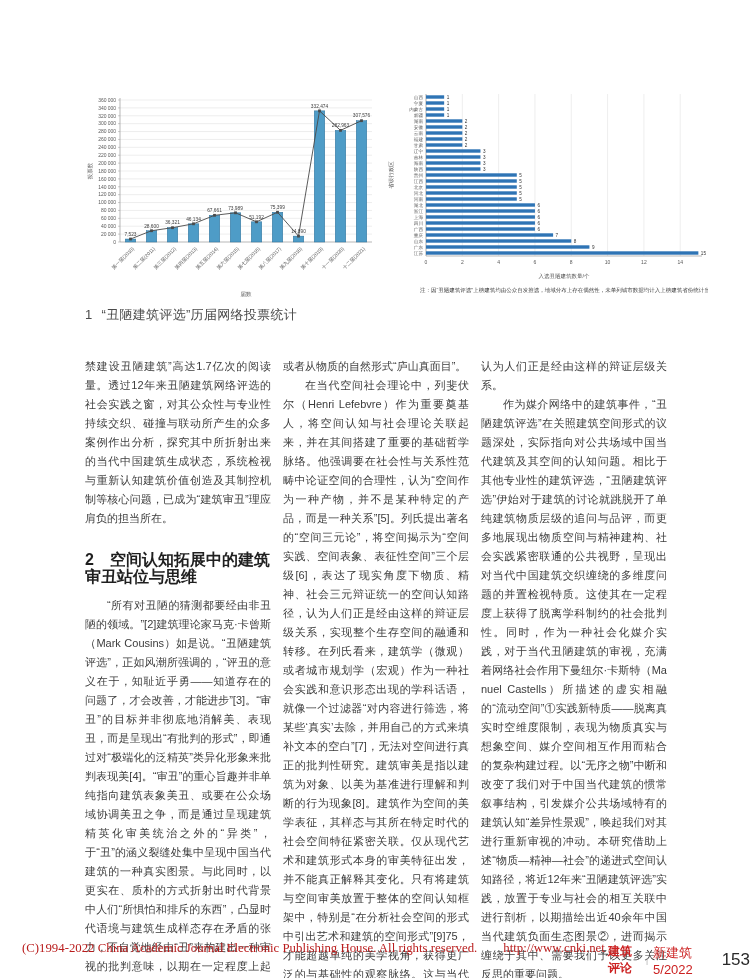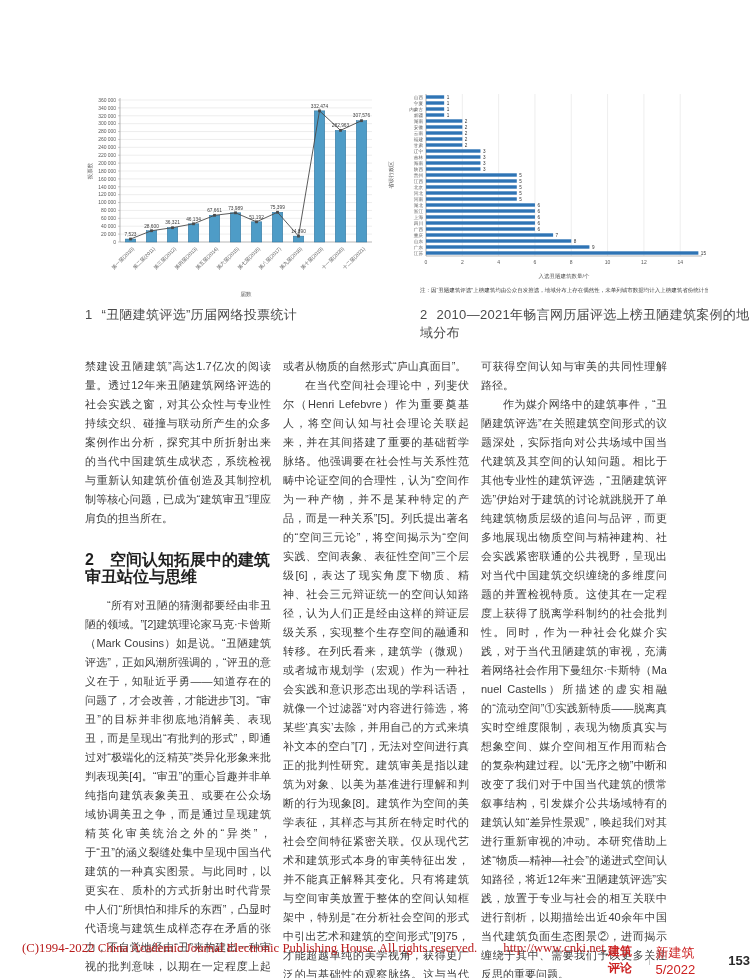--- a/index.html
+++ b/index.html
@@ -22,21 +22,21 @@
   .para.indent{text-indent:2em;}
   .sec-h{font-size:16px;font-weight:bold;color:#1f1f1f;margin:23px 0 11px;line-height:17px;}
   
   .copyright{position:absolute;left:22px;top:941px;font-family:Liberation Serif, serif;
              font-size:12.8px;color:#b91c1c;white-space:nowrap;}
   .copyright .url{margin-left:26px;}
   .journal-strip{position:absolute;left:608px;top:943px;display:flex;align-items:center;gap:5px;}
   .jname{font-size:12px;font-weight:bold;}
   .jsep{color:#aaaaaa;font-size:8px;}
   .jissue{font-size:13px;}
-  .pageno{color:#2a2a2a;font-size:13px;font-weight:bold;margin-left:7px;}
+  .pageno{color:#2a2a2a;font-size:17px;font-weight:normal;margin-left:7px;}
   svg text{font-family:"Liberation Sans",sans-serif;}
 </style>
 </head>
 <body>
 
 <div class="page">
 
   <div class="fig1">
     <svg id="fig1-svg" width="294" height="212" viewBox="0 0 294 212">
         <line x1="34" y1="150" x2="36" y2="150" stroke="#9a9a9a" stroke-width="0.5"></line>
@@ -254,35 +254,32 @@
         <text x="37" y="164.7" text-anchor="end" font-size="4.6" fill="#595959">江苏</text>
         <text x="7" y="85" text-anchor="middle" font-size="5.5" fill="#595959" transform="rotate(-90 7 85)">省级行政区</text>
         <text x="178" y="188" text-anchor="middle" font-size="5.5" fill="#595959">入选丑陋建筑数量/个</text>
       </svg>
     <div class="fig-note">注：因“丑陋建筑评选”上榜建筑均由公众自发推选，地域分布上存在偶然性，未单列城市数据均计入上榜建筑省份统计当中。</div>
   </div>
 
   <div class="fig-caption" id="cap1">
     <span class="cap-num">1</span><span>“丑陋建筑评选”历届网络投票统计</span>
   </div>
-  <div class="fig-caption" id="cap2">
-    <span class="cap-num">2</span><span>2010—2021年畅言网历届评选上榜丑陋建筑案例的地域分布</span>
-  </div>
 
   <div class="col" id="col1">
       <p class="para">禁建设丑陋建筑”高达1.7亿次的阅读量。透过12年来丑陋建筑网络评选的社会实践之窗，对其公众性与专业性持续交织、碰撞与联动所产生的众多案例作出分析，探究其中所折射出来的当代中国建筑生成状态，系统检视与重新认知建筑价值创造及其制控机制等核心问题，已成为“建筑审丑”理应肩负的担当所在。</p>
       <div class="sec-h">2　空间认知拓展中的建筑审丑站位与思维</div>
       <p class="para indent">“所有对丑陋的猜测都要经由非丑陋的领域。”[2]建筑理论家马克·卡曾斯（Mark Cousins）如是说。“丑陋建筑评选”，正如风潮所强调的，“评丑的意义在于，知耻近乎勇——知道存在的问题了，才会改善，才能进步”[3]。“审丑”的目标并非彻底地消解美、表现丑，而是呈现出“有批判的形式”，即通过对“极端化的泛精英”类异化形象来批判表现美[4]。“审丑”的重心旨趣并非单纯指向建筑表象美丑、或要在公众场域协调美丑之争，而是通过呈现建筑精英化审美统治之外的“异类”，于“丑”的涵义裂缝处集中呈现中国当代建筑的一种真实图景。与此同时，以更实在、质朴的方式折射出时代背景中人们“所惧怕和排斥的东西”，凸显时代语境与建筑生成样态存在矛盾的张力，不自觉地经由“丑”来构建出一种审视的批判意味，以期在一定程度上起到自我警醒和自我修复的作用。可见，“丑陋建筑评选”的社会实践，如果仅仅停留在“外表一眼丑”的评选逻辑上，显然是抓不住建筑审丑的实质和要害的，只有回到建筑审美与空间认知彼此交汇的路径中来，</p>
     </div>
   <div class="col" id="col2">
       <p class="para">或者从物质的自然形式“庐山真面目”。</p>
       <p class="para indent">在当代空间社会理论中，列斐伏尔（Henri Lefebvre）作为重要奠基人，将空间认知与社会理论关联起来，并在其间搭建了重要的基础哲学脉络。他强调要在社会性与关系性范畴中论证空间的合理性，认为“空间作为一种产物，并不是某种特定的产品，而是一种关系”[5]。列氏提出著名的“空间三元论”，将空间揭示为“空间实践、空间表象、表征性空间”三个层级[6]，表达了现实角度下物质、精神、社会三元辩证统一的空间认知路径，认为人们正是经由这样的辩证层级关系，实现整个生存空间的融通和转移。在列氏看来，建筑学（微观）或者城市规划学（宏观）作为一种社会实践和意识形态出现的学科话语，就像一个过滤器“对内容进行筛选，将某些‘真实’去除，并用自己的方式来填补文本的空白”[7]，无法对空间进行真正的批判性研究。建筑审美是指以建筑为对象、以美为基准进行理解和判断的行为现象[8]。建筑作为空间的美学表征，其样态与其所在特定时代的社会空间特征紧密关联。仅从现代艺术和建筑形式本身的审美特征出发，并不能真正解释其变化。只有将建筑与空间审美放置于整体的空间认知框架中，特别是“在分析社会空间的形式中引出艺术和建筑的空间形式”[9]75，才能超越单纯的美学视角，获得更广泛的与基础性的观察脉络。这与当代美学理论家李泽厚提出的对审美问题的哲学探究三条线索十分呼应，即“或者从人的意识、心理、精神中，或者从物质的自然形式、属性中，或者从人类实践活动中来寻求美的根源和本质”[10]122。由此，我们</p>
     </div>
   <div class="col" id="col3">
-      <p class="para">可获得空间认知与审美的共同性理解路径。</p>
+      <p class="para">认为人们正是经由这样的辩证层级关系。</p>
       <p class="para indent">作为媒介网络中的建筑事件，“丑陋建筑评选”在关照建筑空间形式的议题深处，实际指向对公共场域中国当代建筑及其空间的认知问题。相比于其他专业性的建筑评选，“丑陋建筑评选”伊始对于建筑的讨论就跳脱开了单纯建筑物质层级的追问与品评，而更多地展现出物质空间与精神建构、社会实践紧密联通的公共视野，呈现出对当代中国建筑交织缠绕的多维度问题的并置检视特质。这使其在一定程度上获得了脱离学科制约的社会批判性。同时，作为一种社会化媒介实践，对于当代丑陋建筑的审视，充满着网络社会作用下曼纽尔·卡斯特（Manuel Castells）所描述的虚实相融的“流动空间”①实践新特质——脱离真实时空维度限制，表现为物质真实与想象空间、媒介空间相互作用而粘合的复杂构建过程。以“无序之物”中断和改变了我们对于中国当代建筑的惯常叙事结构，引发媒介公共场域特有的建筑认知“差异性景观”，唤起我们对其进行重新审视的冲动。本研究借助上述“物质—精神—社会”的递进式空间认知路径，将近12年来“丑陋建筑评选”实践，放置于专业与社会的相互关联中进行剖析，以期描绘出近40余年中国当代建筑负面生态图景②，进而揭示缠绕于其中、需要我们予以更多关注反思的重要问题。</p>
     </div>
 
   <div class="copyright">
     <span>(C)1994-2022 China Academic Journal Electronic Publishing House. All rights reserved.</span><span class="url">http://www.cnki.net</span>
   </div>
   <div class="journal-strip">
     <span class="jname" style="color: rgb(204, 34, 34);">建筑评论</span>
     <span class="jsep">|</span>
     <span class="jissue" style="color: rgb(204, 34, 34);">新建筑 5/2022</span>

